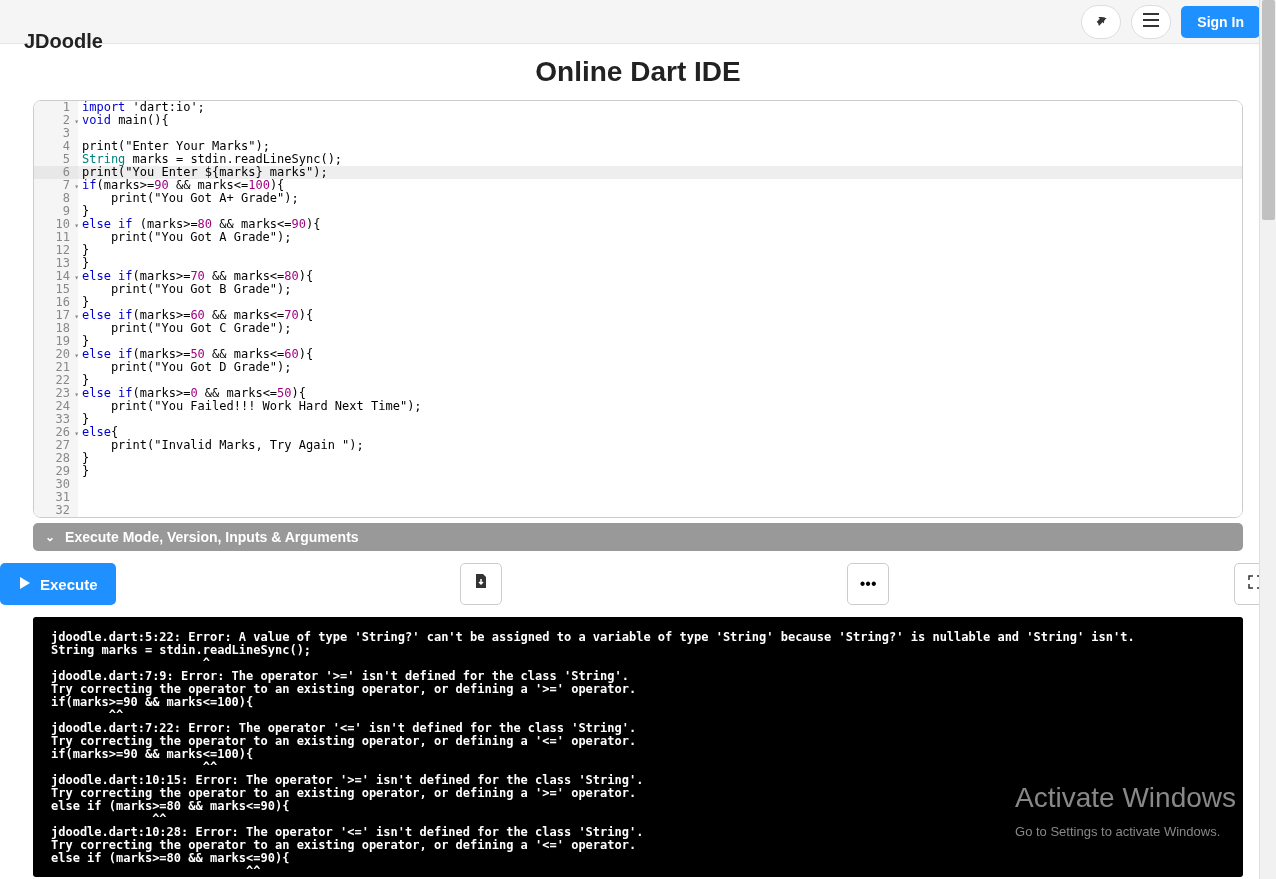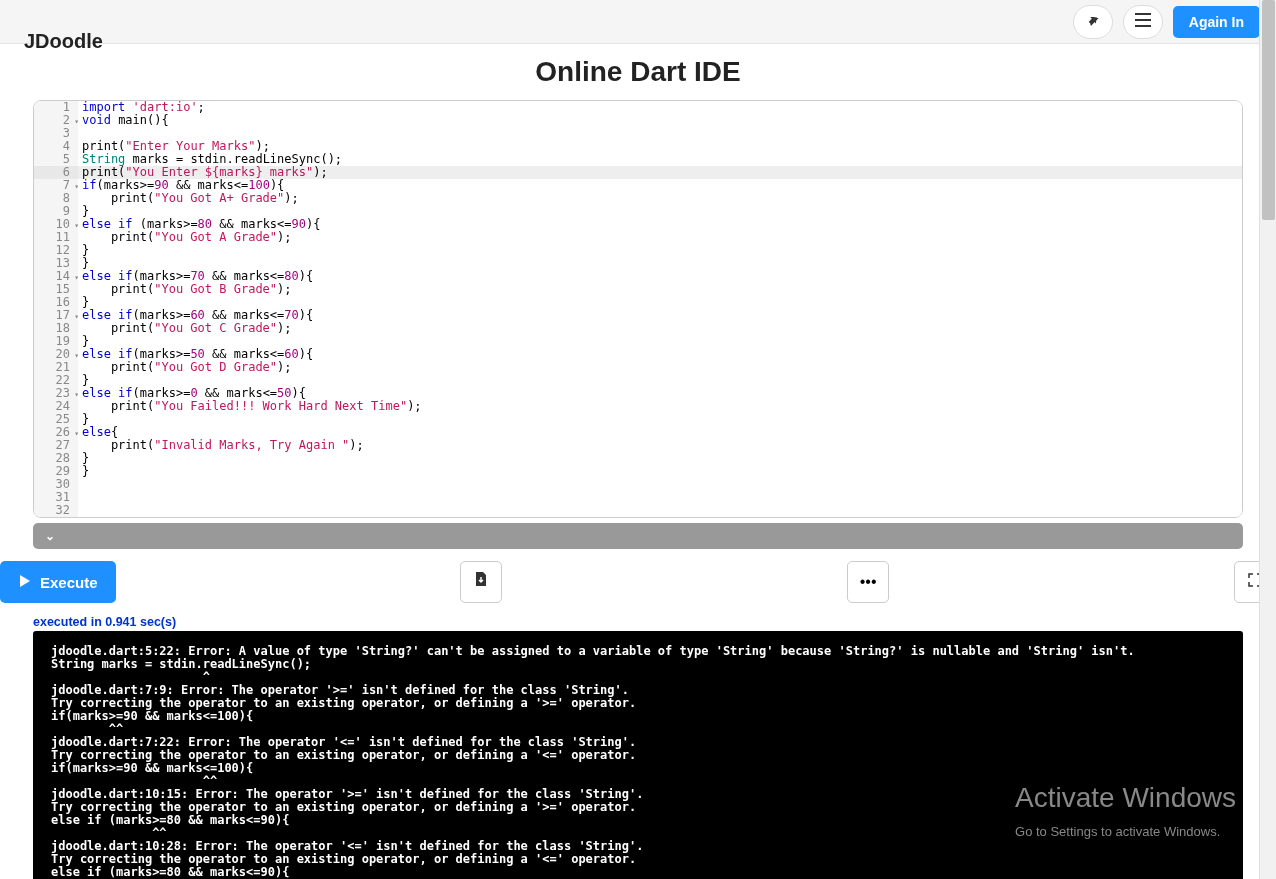--- a/index.html
+++ b/index.html
@@ -19,21 +19,21 @@
 
 .editor-container { margin: 0 33px; border: 1px solid #ccc; border-radius: 8px; overflow: hidden; }
 .editor { display: flex; font-family: Consolas, Monaco, monospace; font-size: 12px; line-height: 13px; background: #fff; }
 .gutter { background: #f5f5f5; text-align: right; color: #888; user-select: none; padding: 0; }
 .gut-line { padding: 0 8px 0 0; width: 44px; position: relative; height: 13px; }
 .gut-line.hl { background: #e8e8e8; }
 .fold { position: absolute; right: -1px; top: 1px; font-size: 8px; color: #888; }
 .code-area { flex: 1; background: #fff; }
 .code-line { white-space: pre; padding-left: 4px; height: 13px; }
 .code-line.hl { background: #eee; }
-.kw { color: #0000d0; } .str { color: #be185d; } .ty { color: #008080; } .num { color: #a00080; }
+.kw { color: #0000d0; } .str { color: #000000; } .ty { color: #008080; } .num { color: #a00080; }
 
 .exec-bar { margin: 5px 33px 0; background: #999; color: #fff; border-radius: 5px; padding: 6px 12px; display: flex; align-items: center; gap: 10px; font-size: 14px; font-weight: 600; cursor: pointer; }
 .exec-bar .chev { font-size: 12px; }
 
 .controls { display: flex; justify-content: space-between; gap: 12px; padding: 12px 0; }
 .execute-btn { background: #1e90ff; color: #fff; border: none; border-radius: 5px; padding: 10px 18px; font-size: 15px; font-weight: 600; cursor: pointer; display: flex; align-items: center; gap: 8px; }
 .tool-btn { width: 42px; height: 42px; border: 1px solid #ccc; border-radius: 5px; background: #fff; display: flex; align-items: center; justify-content: center; cursor: pointer; font-size: 16px; }
 
 .result-section { margin: 0 33px; }
 .result-label { font-size: 14px; color: #555; margin-bottom: 2px; }
@@ -73,21 +73,21 @@
               <path fill="#333" d="M5 12c0-1 7-8 7-8l7 8h-4v7h-6v-7z" transform="scale(0.9) translate(1.5 2) rotate(50 12 12)"></path>
             </svg></span>
       </button>
       <button class="icon-btn">
         <span><svg width="16" height="14" viewBox="0 0 16 14">
               <rect width="16" height="2" fill="#333"></rect>
               <rect y="6" width="16" height="2" fill="#333"></rect>
               <rect y="12" width="16" height="2" fill="#333"></rect>
             </svg></span>
       </button>
-      <button class="signin-btn">Again In</button>
+      <button class="signin-btn">Sign In</button>
     </div>
   </div>
 
   <h1 class="title">Online Dart IDE</h1>
 
   <div class="editor-container">
     <div class="editor">
       <div class="gutter" id="gutter">
           <div class="gut-line">1</div>
           <div class="gut-line">2<span class="fold">▾</span></div>
@@ -106,21 +106,21 @@
           <div class="gut-line">15</div>
           <div class="gut-line">16</div>
           <div class="gut-line">17<span class="fold">▾</span></div>
           <div class="gut-line">18</div>
           <div class="gut-line">19</div>
           <div class="gut-line">20<span class="fold">▾</span></div>
           <div class="gut-line">21</div>
           <div class="gut-line">22</div>
           <div class="gut-line">23<span class="fold">▾</span></div>
           <div class="gut-line">24</div>
-          <div class="gut-line">25</div>
+          <div class="gut-line">33</div>
           <div class="gut-line">26<span class="fold">▾</span></div>
           <div class="gut-line">27</div>
           <div class="gut-line">28</div>
           <div class="gut-line">29</div>
           <div class="gut-line">30</div>
           <div class="gut-line">31</div>
           <div class="gut-line">32</div>
         </div>
       <div class="code-area" id="code-area">
           <div class="code-line"><span class="kw">import</span><span></span><span class="str"> 'dart:io'</span><span>;</span></div>
@@ -154,20 +154,21 @@
           <div class="code-line"><span>}</span></div>
           <div class="code-line"><span></span></div>
           <div class="code-line"><span></span></div>
           <div class="code-line"><span></span></div>
         </div>
     </div>
   </div>
 
   <div class="exec-bar">
     <span class="chev">⌄</span>
+    <span>Execute Mode, Version, Inputs &amp; Arguments</span>
   </div>
 
   <div class="controls">
     <button class="execute-btn">
       <span><svg width="14" height="14" viewBox="0 0 14 14">
             <path fill="#fff" d="M2 1 L12 7 L2 13 Z"></path>
           </svg></span>
       <span>Execute</span>
     </button>
     <button class="tool-btn">
@@ -180,21 +181,20 @@
       <span>•••</span>
     </button>
     <button class="tool-btn">
       <span><svg width="14" height="14" viewBox="0 0 14 14" stroke="#333" stroke-width="1.5" fill="none">
             <path d="M1 5V1h4M13 5V1H9M1 9v4h4M13 9v4H9"></path>
           </svg></span>
     </button>
   </div>
 
   <div class="result-section">
-    <div class="exec-time">executed in 0.941 sec(s)</div>
     <div class="output" id="output">jdoodle.dart:5:22: Error: A value of type 'String?' can't be assigned to a variable of type 'String' because 'String?' is nullable and 'String' isn't.
 String marks = stdin.readLineSync();
                      ^
 jdoodle.dart:7:9: Error: The operator '&gt;=' isn't defined for the class 'String'.
 Try correcting the operator to an existing operator, or defining a '&gt;=' operator.
 if(marks&gt;=90 &amp;&amp; marks&lt;=100){
         ^^
 jdoodle.dart:7:22: Error: The operator '&lt;=' isn't defined for the class 'String'.
 Try correcting the operator to an existing operator, or defining a '&lt;=' operator.
 if(marks&gt;=90 &amp;&amp; marks&lt;=100){

